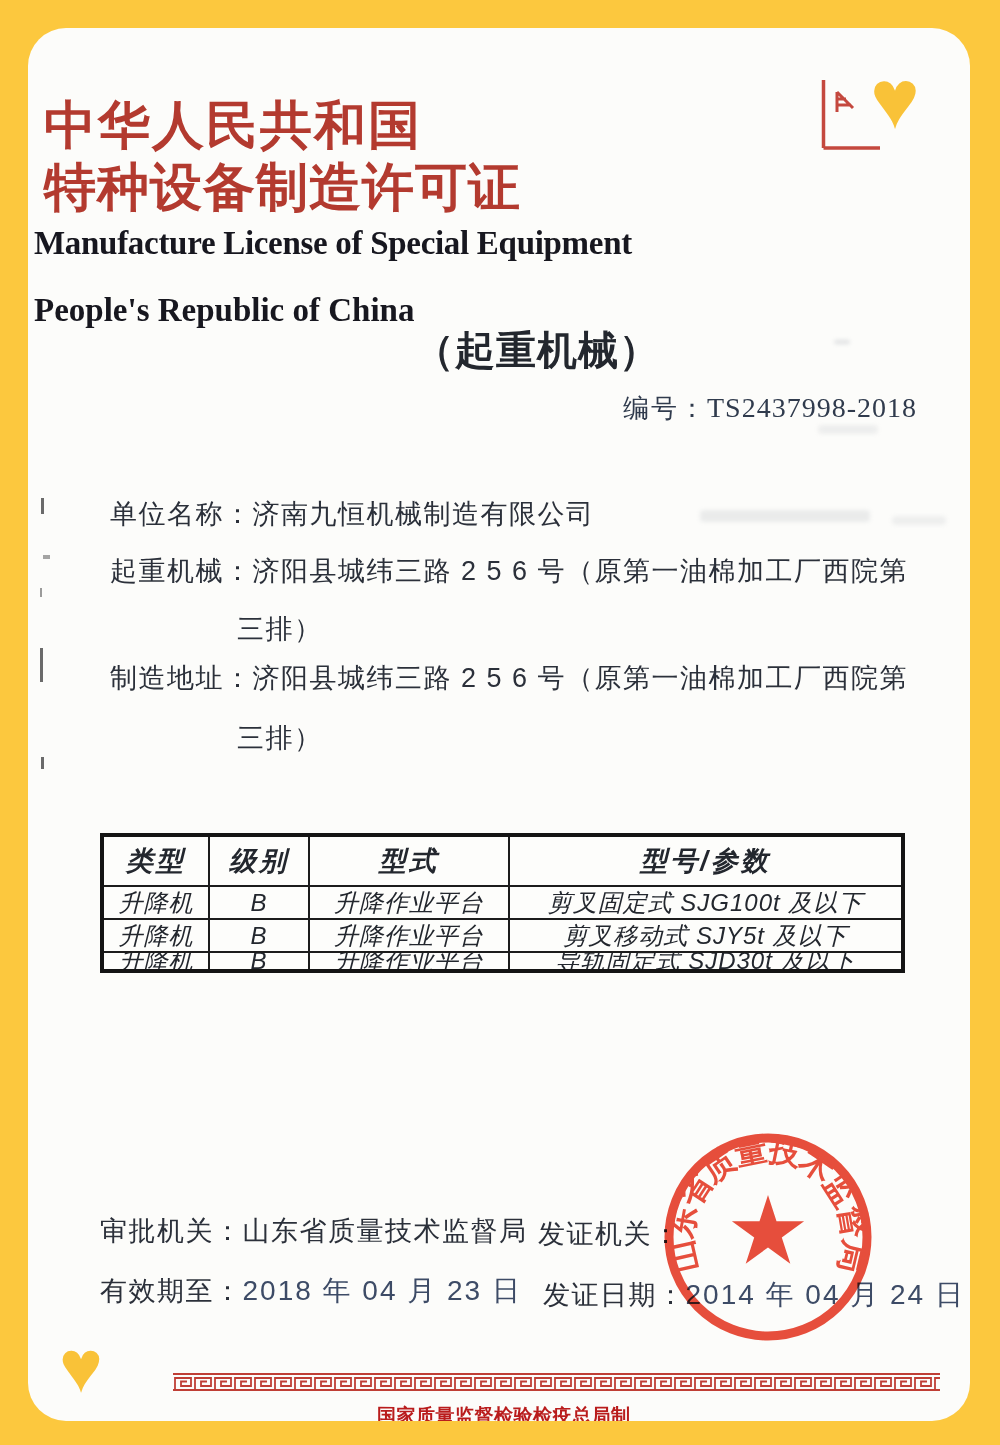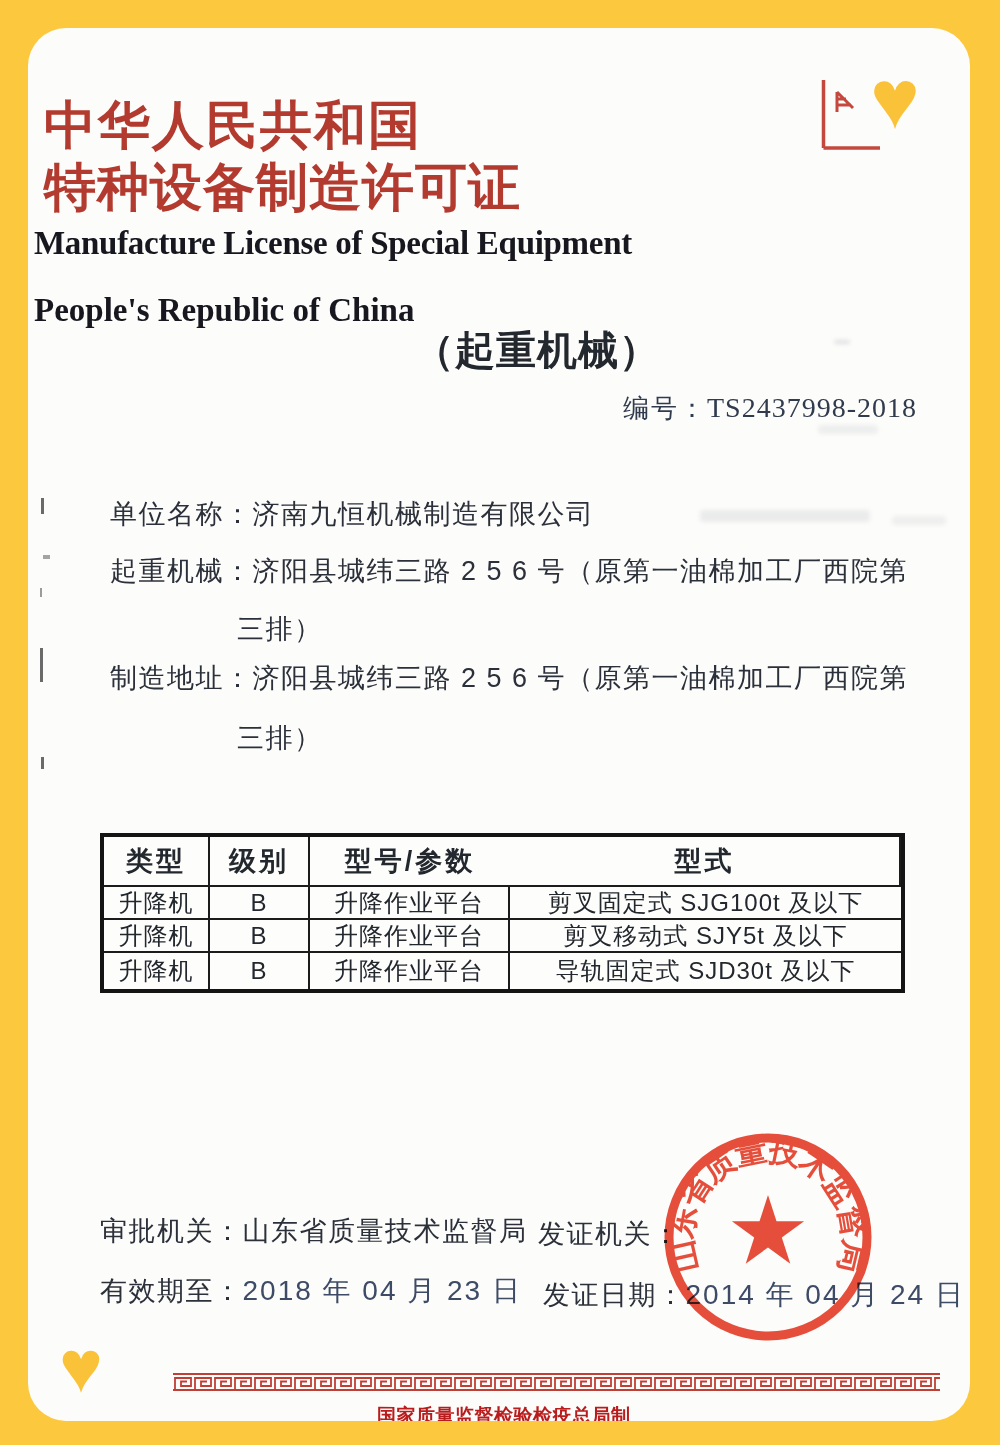--- a/index.html
+++ b/index.html
@@ -33,26 +33,27 @@
 
   .field{color:#2b303a;font-size:27px;letter-spacing:1.5px;white-space:nowrap;line-height:1.2;}
   .f-unit{left:82px;top:470px;}
   .f-reg1{left:82px;top:527px;}
   .f-reg2{left:209px;top:585px;}
   .f-mfg1{left:82px;top:634px;}
   .f-mfg2{left:209px;top:694px;}
   .intro{left:107px;top:762px;}
 
   .lic-table{
-    left:72px;top:805px;width:805px;height:160px;
+    left:72px;top:805px;width:805px;height:140px;
     border:4px solid #141414;background:#fdfdfb;
     display:grid;
     grid-template-columns:106px 100px 200px 1fr;
     grid-template-rows:50px 33px 33px 1fr;
     box-sizing:border-box;
+    font-style:italic;
   }
   .cell{
     display:flex;align-items:center;justify-content:center;
     border-right:2px solid #1c1c1c;border-bottom:2px solid #1c1c1c;
     color:#23272e;font-size:24px;letter-spacing:1px;white-space:nowrap;overflow:hidden;
   }
   .cell.hd{font-size:27px;font-weight:bold;letter-spacing:3px;}
   .cell.lastcol{border-right:none;}
   .cell.lastrow{border-bottom:none;}
 
@@ -121,22 +122,22 @@
     <div class="abs field f-reg2">三排）</div>
     <div class="abs field f-mfg1">
       <span>制造地址：</span><span>济阳县城纬三路 2 5 6 号（原第一油棉加工厂西院第</span>
     </div>
     <div class="abs field f-mfg2">三排）</div>
 
 
     <div class="abs lic-table">
       <div class="cell hd">类型</div>
       <div class="cell hd">级别</div>
+      <div class="cell hd">型式</div>
       <div class="cell hd lastcol">型号/参数</div>
-      <div class="cell hd">型式</div>
 
       <div class="cell">升降机</div>
       <div class="cell">B</div>
       <div class="cell">升降作业平台</div>
       <div class="cell lastcol">剪叉固定式 SJG100t 及以下</div>
 
       <div class="cell">升降机</div>
       <div class="cell">B</div>
       <div class="cell">升降作业平台</div>
       <div class="cell lastcol">剪叉移动式 SJY5t 及以下</div>

